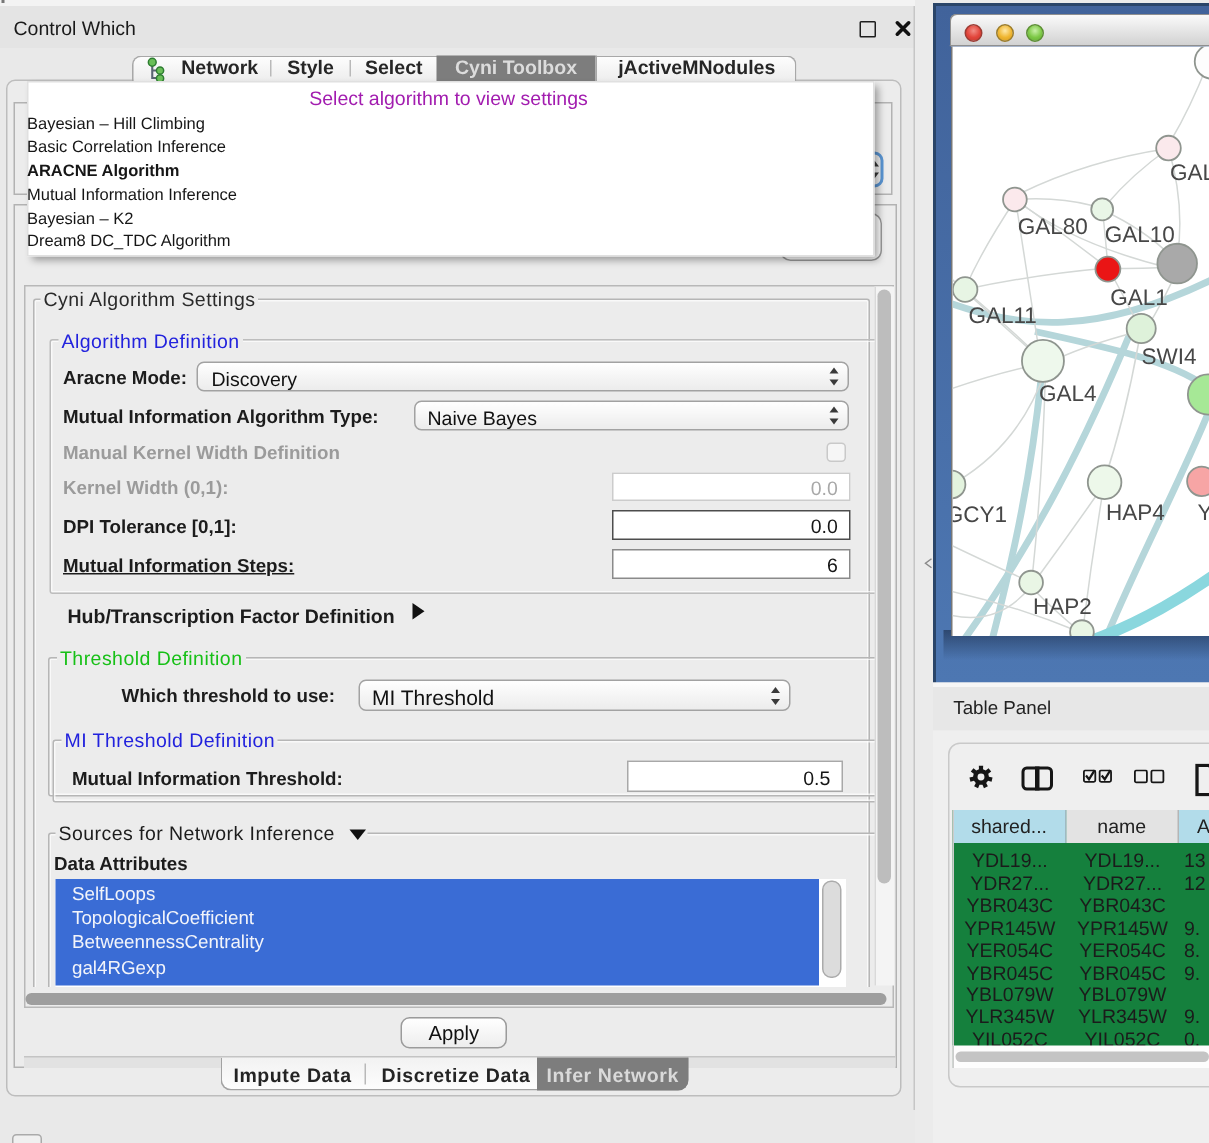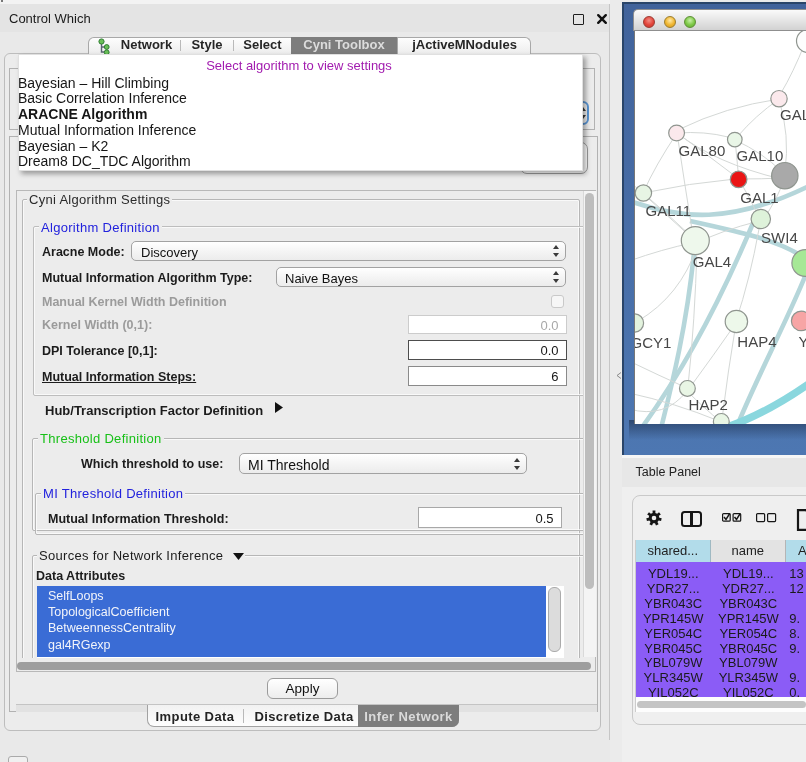--- a/index.html
+++ b/index.html
@@ -137,21 +137,21 @@
 <div class="abs" style="left:358px;top:705px;width:101px;height:22px;background:#7d7d7d;border-radius:0 0 7px 0;"></div>
 <div class="abs" style="left:147px;top:706px;width:96px;height:21px;line-height:21px;text-align:center;font-size:13px;letter-spacing:0.4px;font-weight:bold;color:#242424;">Impute Data</div>
 <div class="abs" style="left:247px;top:706px;width:114px;height:21px;line-height:21px;text-align:center;font-size:13px;letter-spacing:0.4px;font-weight:bold;color:#242424;">Discretize Data</div>
 <div class="abs" style="left:358px;top:706px;width:101px;height:21px;line-height:21px;text-align:center;font-size:13px;letter-spacing:0.4px;font-weight:bold;color:#dadada;">Infer Network</div>
 
 <div class="abs" style="left:8px;top:756px;width:18px;height:10px;border:1px solid #aaa;border-radius:3px;background:#f0f0f0;"></div>
 
 <div id="popup">
 <div class="abs" style="left:17.5px;top:54px;width:563px;height:115px;background:#fff;border:0.5px solid #e0e0e0;box-shadow:3px 3px 5px rgba(0,0,0,0.35);"></div>
 <div class="abs" style="left:17.5px;top:57.5px;width:563px;height:15px;text-align:center;font-size:13px;color:#a21caf;">Select algorithm to view settings</div>
-<div class="abs" style="left:18px;top:75.5px;width:540px;font-size:14px;color:#161616;line-height:15.75px;">Bayesian – Hill Climbing<br>Basic Correlation Inference<br><b>ARACNE Algorithm</b><br>Mutual Information Inference<br>Bayesian – K2<br>Dream8 DC_TDC Algorithm</div>
+<div class="abs" style="left:18px;top:75.5px;width:540px;font-size:11px;color:#161616;line-height:15.75px;">Bayesian – Hill Climbing<br>Basic Correlation Inference<br><b>ARACNE Algorithm</b><br>Mutual Information Inference<br>Bayesian – K2<br>Dream8 DC_TDC Algorithm</div>
 </div>
 
 <div id="right">
 
 <svg class="abs" style="left:616px;top:372px;" width="6" height="7" viewBox="0 0 6 7">
       <path d="M5 0.5 L1 3.5 L5 6.5" stroke="#8a8a8a" stroke-width="1" fill="none"></path>
     </svg>
 
 <div class="abs" style="left:622px;top:2px;width:184px;height:453px;background:linear-gradient(#41639b,#4d77b2);border-top:2px solid #2a4569;border-left:2px solid #2a4569;box-sizing:border-box;"></div>
 
@@ -253,21 +253,21 @@
  <path d="M12.5 4 L14.5 6.5 L18.3 0.4" stroke="#161616" stroke-width="1.5" fill="none"></path>
 </svg>
 <svg class="abs" style="left:755.5px;top:513px;" width="21" height="10" viewBox="0 0 21 10">
  <rect x="0.6" y="0.6" width="8" height="8" rx="1" fill="none" stroke="#161616" stroke-width="1.2"></rect>
  <rect x="11.6" y="0.6" width="8" height="8" rx="1" fill="none" stroke="#161616" stroke-width="1.2"></rect>
 </svg>
 <svg class="abs" style="left:796px;top:508.5px;" width="16" height="22" viewBox="0 0 16 22">
  <path d="M2 1.2 L10 1.2 L15 6.2 L15 20.8 L2 20.8 Z" fill="none" stroke="#161616" stroke-width="2.2"></path>
 </svg>
 
-<div class="abs" style="left:634.8px;top:539.8px;width:171.2px;height:172.5px;background:#8b5cf6;border-left:1px solid #ccc;overflow:hidden;">
+<div class="abs" style="left:634.8px;top:539.8px;width:171.2px;height:172.5px;background:#15803d;border-left:1px solid #ccc;overflow:hidden;">
  <div class="abs" style="left:0;top:0;width:74.9px;height:22.2px;background:#b2dcea;border-right:1px solid #9fb9c2;box-sizing:border-box;text-align:center;line-height:22px;font-size:13px;color:#222;">shared...</div>
  <div class="abs" style="left:74.9px;top:0;width:75.3px;height:22.2px;background:#e3e3e3;border-right:1px solid #b5b5b5;box-sizing:border-box;text-align:center;line-height:22px;font-size:13px;color:#222;">name</div>
  <div class="abs" style="left:150.2px;top:0;width:21px;height:22.2px;background:#b2dcea;line-height:22px;font-size:13px;color:#222;padding-left:12px;">A</div>
  <div class="abs" style="left:0;top:27.6px;width:74.9px;text-align:center;font-size:13px;color:#1b1b1b;line-height:14.85px;">YDL19...<br>YDR27...<br>YBR043C<br>YPR145W<br>YER054C<br>YBR045C<br>YBL079W<br>YLR345W<br>YIL052C</div>
  <div class="abs" style="left:74.9px;top:27.6px;width:75.3px;text-align:center;font-size:13px;color:#1b1b1b;line-height:14.85px;">YDL19...<br>YDR27...<br>YBR043C<br>YPR145W<br>YER054C<br>YBR045C<br>YBL079W<br>YLR345W<br>YIL052C</div>
  <div class="abs" style="left:153.5px;top:27.6px;width:25px;font-size:13px;color:#1b1b1b;line-height:14.85px;">13<br>12<br>&nbsp;<br>9.<br>8.<br>9.<br>&nbsp;<br>9.<br>0.</div>
 </div>
 
 <div class="abs" style="left:634.8px;top:697.3px;width:171.2px;height:15px;background:#fdfdfd;border-left:1px solid #ccc;"></div>
 <div class="abs" style="left:637.3px;top:700.8px;width:169px;height:7px;background:#c4c4c4;border-radius:3.5px;"></div>

